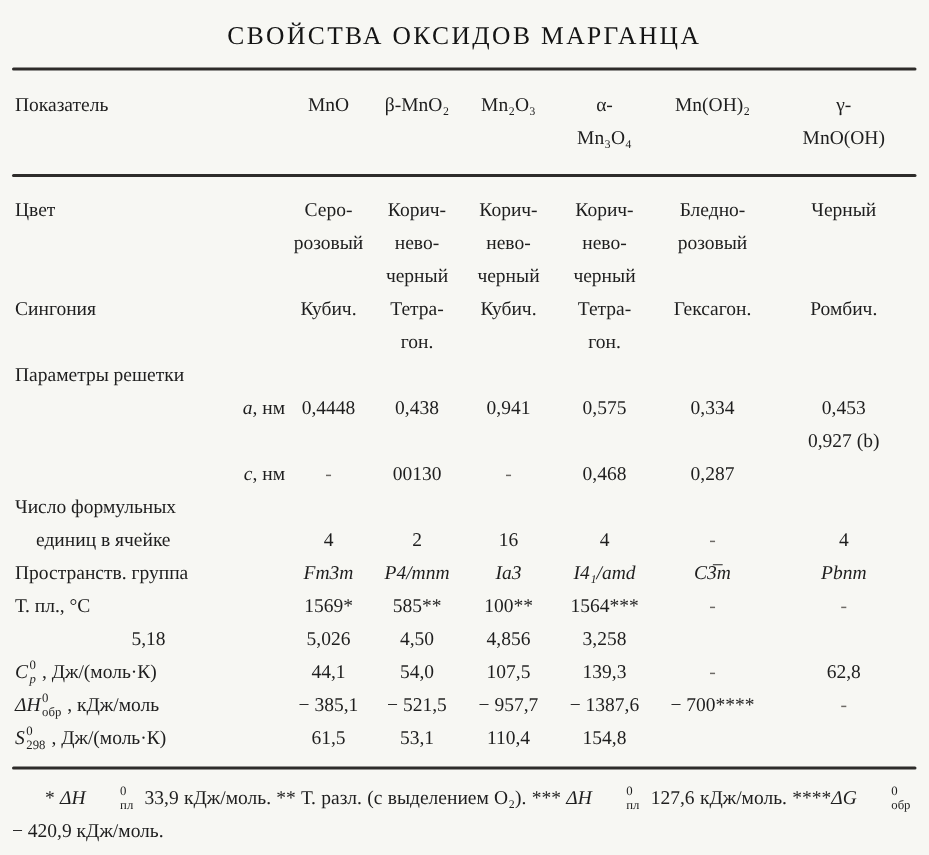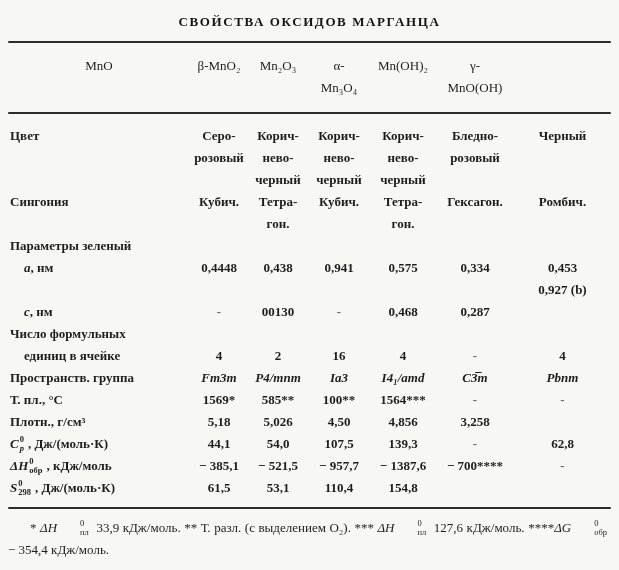--- a/index.html
+++ b/index.html
@@ -5,33 +5,33 @@
   html,body{margin:0;padding:0;}
   body{
     width:619px;height:570px;
     background:#f7f7f3;
     font-family:"Liberation Serif","DejaVu Serif",serif;
     color:#1e1e1e;
     overflow:hidden;
   }
   .page{width:603px;height:562px;padding:8px 8px 0 8px;}
   .title{
-    text-align:center;font-weight:bold;font-size:13px;letter-spacing:1.6px;
+    text-align:center;font-weight:normal;font-size:17px;letter-spacing:1.6px;
     margin:6px 0 11px 0;color:#141414;
   }
   .rule{height:2px;background:#2e2c2a;border-radius:1px;}
   .thead{padding:12px 0 13px 0;}
-  .tbody{padding:11px 0 8px 0;font-weight:bold;}
+  .tbody{padding:11px 0 8px 0;}
   .tr{display:grid;grid-template-columns:182px 58px 60px 62px 66px 78px 97px;align-items:start;}
   .td{font-size:13px;line-height:22px;white-space:pre-line;}
   .label{text-align:left;padding-left:2px;}
   .val{text-align:center;}
   .dim{color:#6d6a66;}
   .ital{font-style:italic;}
-  .indent1{padding-left:16px;}
+  .indent1{padding-left:16px;text-align:right;}
   .indent2{padding-left:14px;}
   .tr.bottom .val{align-self:end;}
   .ss{
     display:inline-flex;flex-direction:column;align-items:flex-start;
     vertical-align:middle;line-height:1;margin:-3px 4px 0 1px;
   }
   .ss .sup,.ss .sub{font-size:8.5px;line-height:8.5px;display:block;color:#1e1e1e;}
   .footnote{
     margin:0;padding-top:8px;font-size:13px;line-height:22px;
     text-align:justify;text-indent:22px;
@@ -41,20 +41,21 @@
 <body>
 
 <div class="page">
 
   <div class="title">СВОЙСТВА ОКСИДОВ МАРГАНЦА</div>
 
   <div class="rule"></div>
 
   <div class="thead">
     <div class="tr">
+      <div class="td label">Показатель</div>
       <div class="td val">MnO</div>
       <div class="td val">β-MnO₂</div>
       <div class="td val">Mn₂O₃</div>
       <div class="td val">α-
 Mn₃O₄</div>
       <div class="td val">Mn(OH)₂</div>
       <div class="td val">γ-
 MnO(OH)</div>
     </div>
   </div>
@@ -87,21 +88,21 @@
       <div class="td val">Тетра-
 гон.</div>
       <div class="td val">Кубич.</div>
       <div class="td val">Тетра-
 гон.</div>
       <div class="td val">Гексагон.</div>
       <div class="td val">Ромбич.</div>
     </div>
 
     <div class="tr">
-      <div class="td label">Параметры зеленый</div>
+      <div class="td label">Параметры решетки</div>
     </div>
 
     <div class="tr">
       <div class="td label indent1"><span class="ital">a</span><span>, нм</span></div>
       <div class="td val">0,4448</div>
       <div class="td val">0,438</div>
       <div class="td val">0,941</div>
       <div class="td val">0,575</div>
       <div class="td val">0,334</div>
       <div class="td val">0,453
@@ -141,21 +142,20 @@
       <div class="td label">Т. пл., °С</div>
       <div class="td val">1569*</div>
       <div class="td val">585**</div>
       <div class="td val">100**</div>
       <div class="td val">1564***</div>
       <div class="td val dim">-</div>
       <div class="td val dim">-</div>
     </div>
 
     <div class="tr">
-      <div class="td label">Плотн., г/см³</div>
       <div class="td val">5,18</div>
       <div class="td val">5,026</div>
       <div class="td val">4,50</div>
       <div class="td val">4,856</div>
       <div class="td val">3,258</div>
     </div>
 
     <div class="tr">
       <div class="td label"><span class="ital">C</span><span class="ss"><span class="sup">0</span><span class="sub ital">p</span></span><span>, Дж/(моль·К)</span></div>
       <div class="td val">44,1</div>
@@ -192,15 +192,15 @@
 
   <p class="footnote"><span>* </span><span class="ital">ΔH</span><span class="ss">
         <span class="sup">0</span>
         <span class="sub">пл</span>
       </span><span> 33,9 кДж/моль. ** Т. разл. (с выделением О₂). *** </span><span class="ital">ΔH</span><span class="ss">
         <span class="sup">0</span>
         <span class="sub">пл</span>
       </span><span> 127,6 кДж/моль. ****</span><span class="ital">ΔG</span><span class="ss">
         <span class="sup">0</span>
         <span class="sub">обр</span>
-      </span><span> − 354,4 кДж/моль.</span></p>
+      </span><span> − 420,9 кДж/моль.</span></p>
 
 </div>
 
 </body></html>

